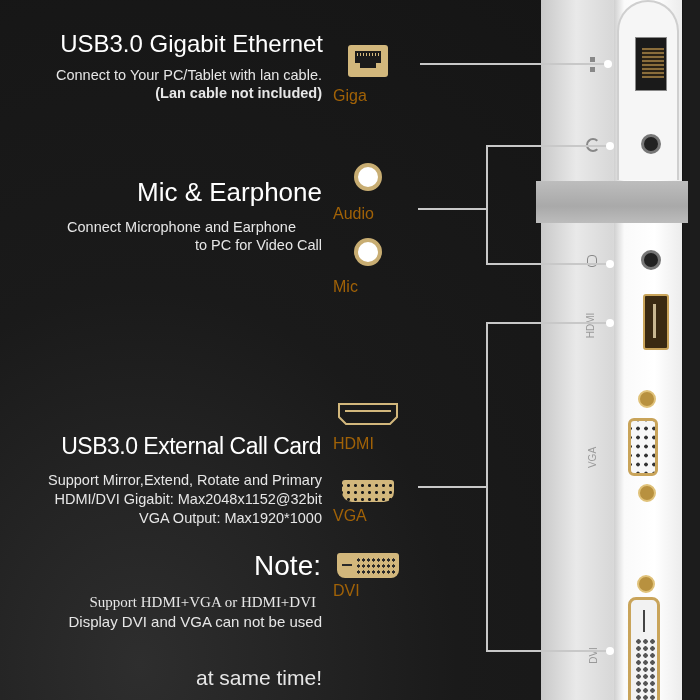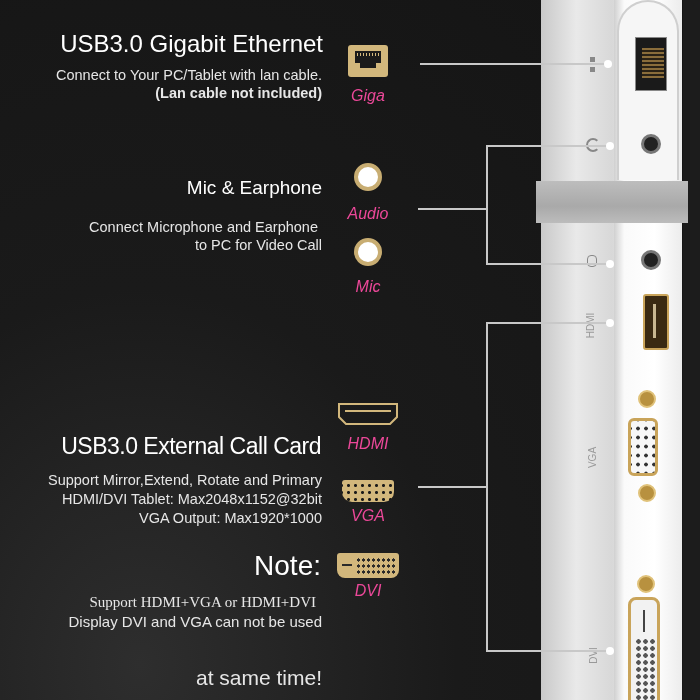--- a/index.html
+++ b/index.html
@@ -2,21 +2,21 @@
 <html><head>
 <meta charset="utf-8">
 <style>
   html, body { margin:0; padding:0; }
   body { width:700px; height:700px; overflow:hidden; position:relative;
     background: radial-gradient(ellipse at 20% 95%, #2e2e2e 0%, #1a1a1a 40%, #141414 100%);
     font-family: "Liberation Sans", sans-serif; }
   .abs { position:absolute; }
   .title { color:#fff; font-size:24px; text-align:right; white-space:nowrap; }
   .sub { color:#e6e6e6; font-size:14.5px; text-align:right; line-height:18px; white-space:nowrap; }
-  .iconlabel { color:#ec4899; font-size:16px; text-align:center; width:70px;font-style:italic; }
+  .iconlabel { color:#a16207; font-size:16px; text-align:left; width:70px; }
   .line { background:#c8c8c8; position:absolute; }
   .dot { position:absolute; width:8px; height:8px; border-radius:50%; background:#fff; }
   
   .device-body { position:absolute; left:541px; top:0; width:118px; height:700px;
     background: linear-gradient(90deg, #c9c9c9 0%, #e9e9e9 30%, #d8d8d8 60%, #f2f2f2 90%, #dcdcdc 100%); }
   .device-right { position:absolute; left:683px; top:0; width:17px; height:700px; background:#1c1c1c; }
   .port-strip { position:absolute; left:614px; top:0; width:68px; height:700px;
     background: linear-gradient(90deg, #d0d0d0 0%, #fafafa 15%, #fff 60%, #ececec 100%); }
   .top-cap { position:absolute; left:617px; top:0; width:62px; height:180px; border-radius:32px 32px 0 0;
     background:#f6f6f6; border:2px solid #cfcfcf; border-bottom:none; box-sizing:border-box; }
@@ -88,31 +88,31 @@
 <div class="abs title" style="right:377px;top:30px;font-size:24px;">USB3.0 Gigabit Ethernet</div>
 <div class="abs sub" style="right:378px;top:66px;">Connect to Your PC/Tablet with lan cable.</div>
 <div class="abs sub" style="right:378px;top:84px;font-weight:bold;">(Lan cable not included)</div>
 <div class="abs" style="left:348px;top:45px;width:40px;height:32px;background:#d2b77c;border-radius:3px;">
   <div style="position:absolute;left:7px;top:6px;width:26px;height:12px;background:#1a1a1a;"></div>
   <div style="position:absolute;left:12px;top:16px;width:16px;height:7px;background:#1a1a1a;"></div>
   <div style="position:absolute;left:9px;top:8px;width:22px;height:3px;background:repeating-linear-gradient(90deg,#d2b77c 0 1px,transparent 1px 3px);"></div>
 </div>
 <div class="abs iconlabel" style="left:333px;top:87px;">Giga</div>
 
-<div class="abs title" style="right:378px;top:177px;font-size:19px;">Mic &amp; Earphone</div>
-<div class="abs sub" style="right:382px;top:218px;margin-left:24px;">Connect Microphone and Earphone</div>
+<div class="abs title" style="right:378px;top:177px;font-size:26px;">Mic &amp; Earphone</div>
+<div class="abs sub" style="right:404px;top:218px;margin-left:24px;">Connect Microphone and Earphone</div>
 <div class="abs sub" style="right:378px;top:236px;">to PC for Video Call</div>
 <div class="abs" style="left:354px;top:163px;width:28px;height:28px;border-radius:50%;background:#fff;border:4px solid #c8ad72;box-sizing:border-box;"></div>
 <div class="abs iconlabel" style="left:333px;top:205px;">Audio</div>
 <div class="abs" style="left:354px;top:238px;width:28px;height:28px;border-radius:50%;background:#fff;border:4px solid #c8ad72;box-sizing:border-box;"></div>
 <div class="abs iconlabel" style="left:333px;top:278px;">Mic</div>
 
 <div class="abs title" style="right:379px;top:433px;font-size:23px;letter-spacing:-0.5px;">USB3.0 External Call Card</div>
 <div class="abs sub" style="right:378px;top:471px;">Support Mirror,Extend, Rotate and Primary</div>
-<div class="abs sub" style="right:378px;top:490px;">HDMI/DVI Tablet: Max2048x1152@32bit</div>
+<div class="abs sub" style="right:378px;top:490px;">HDMI/DVI Gigabit: Max2048x1152@32bit</div>
 <div class="abs sub" style="right:378px;top:509px;">VGA Output: Max1920*1000</div>
 <div class="abs" style="left:338px;top:403px;width:58px;height:22px;">
   <svg width="60" height="24" viewBox="0 0 60 24">
       <path d="M1 1 H59 V14 L52 21 H8 L1 14 Z" fill="none" stroke="#d2b77c" stroke-width="2"></path>
       <line x1="7" y1="8" x2="53" y2="8" stroke="#d2b77c" stroke-width="2"></line>
     </svg>
 </div>
 <div class="abs iconlabel" style="left:333px;top:435px;">HDMI</div>
 <div class="abs" style="left:342px;top:480px;width:52px;height:22px;background:#d2b77c;border-radius:3px 3px 10px 10px;background-image:radial-gradient(#1a1a1a 1.3px, transparent 1.6px);background-size:7px 7px;background-position:3px 2px;"></div>
 <div class="abs iconlabel" style="left:333px;top:507px;">VGA</div>

